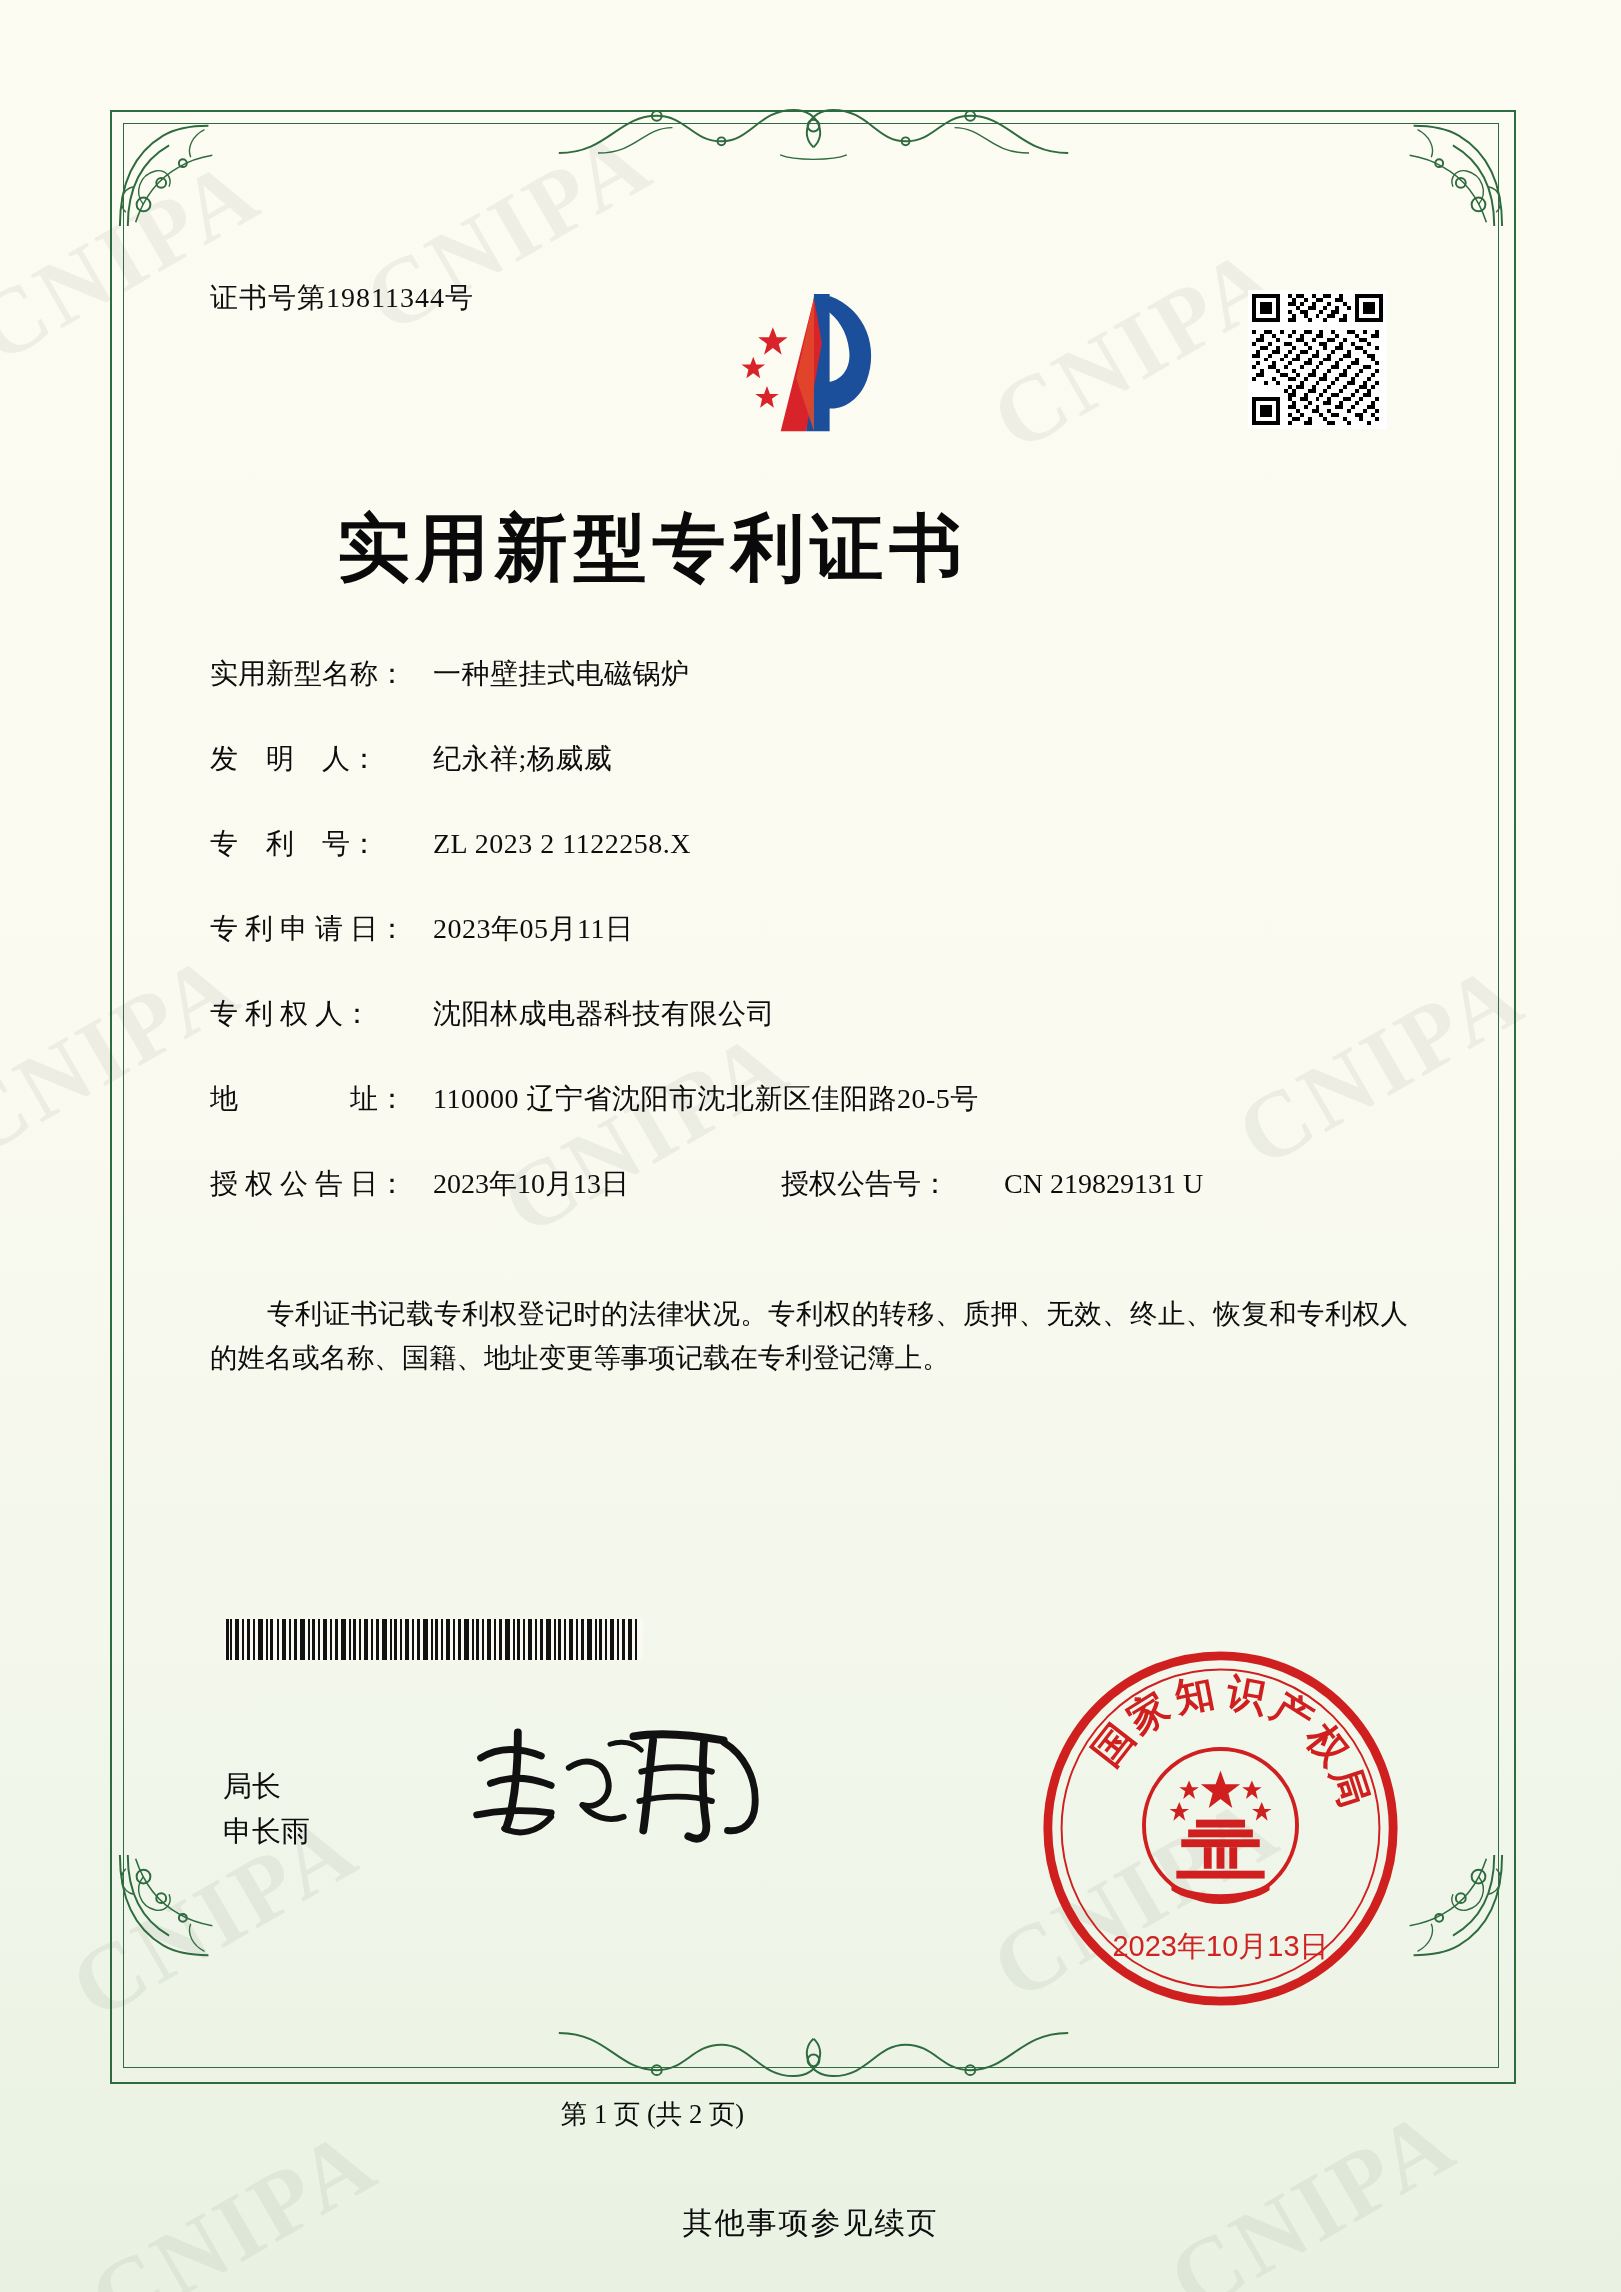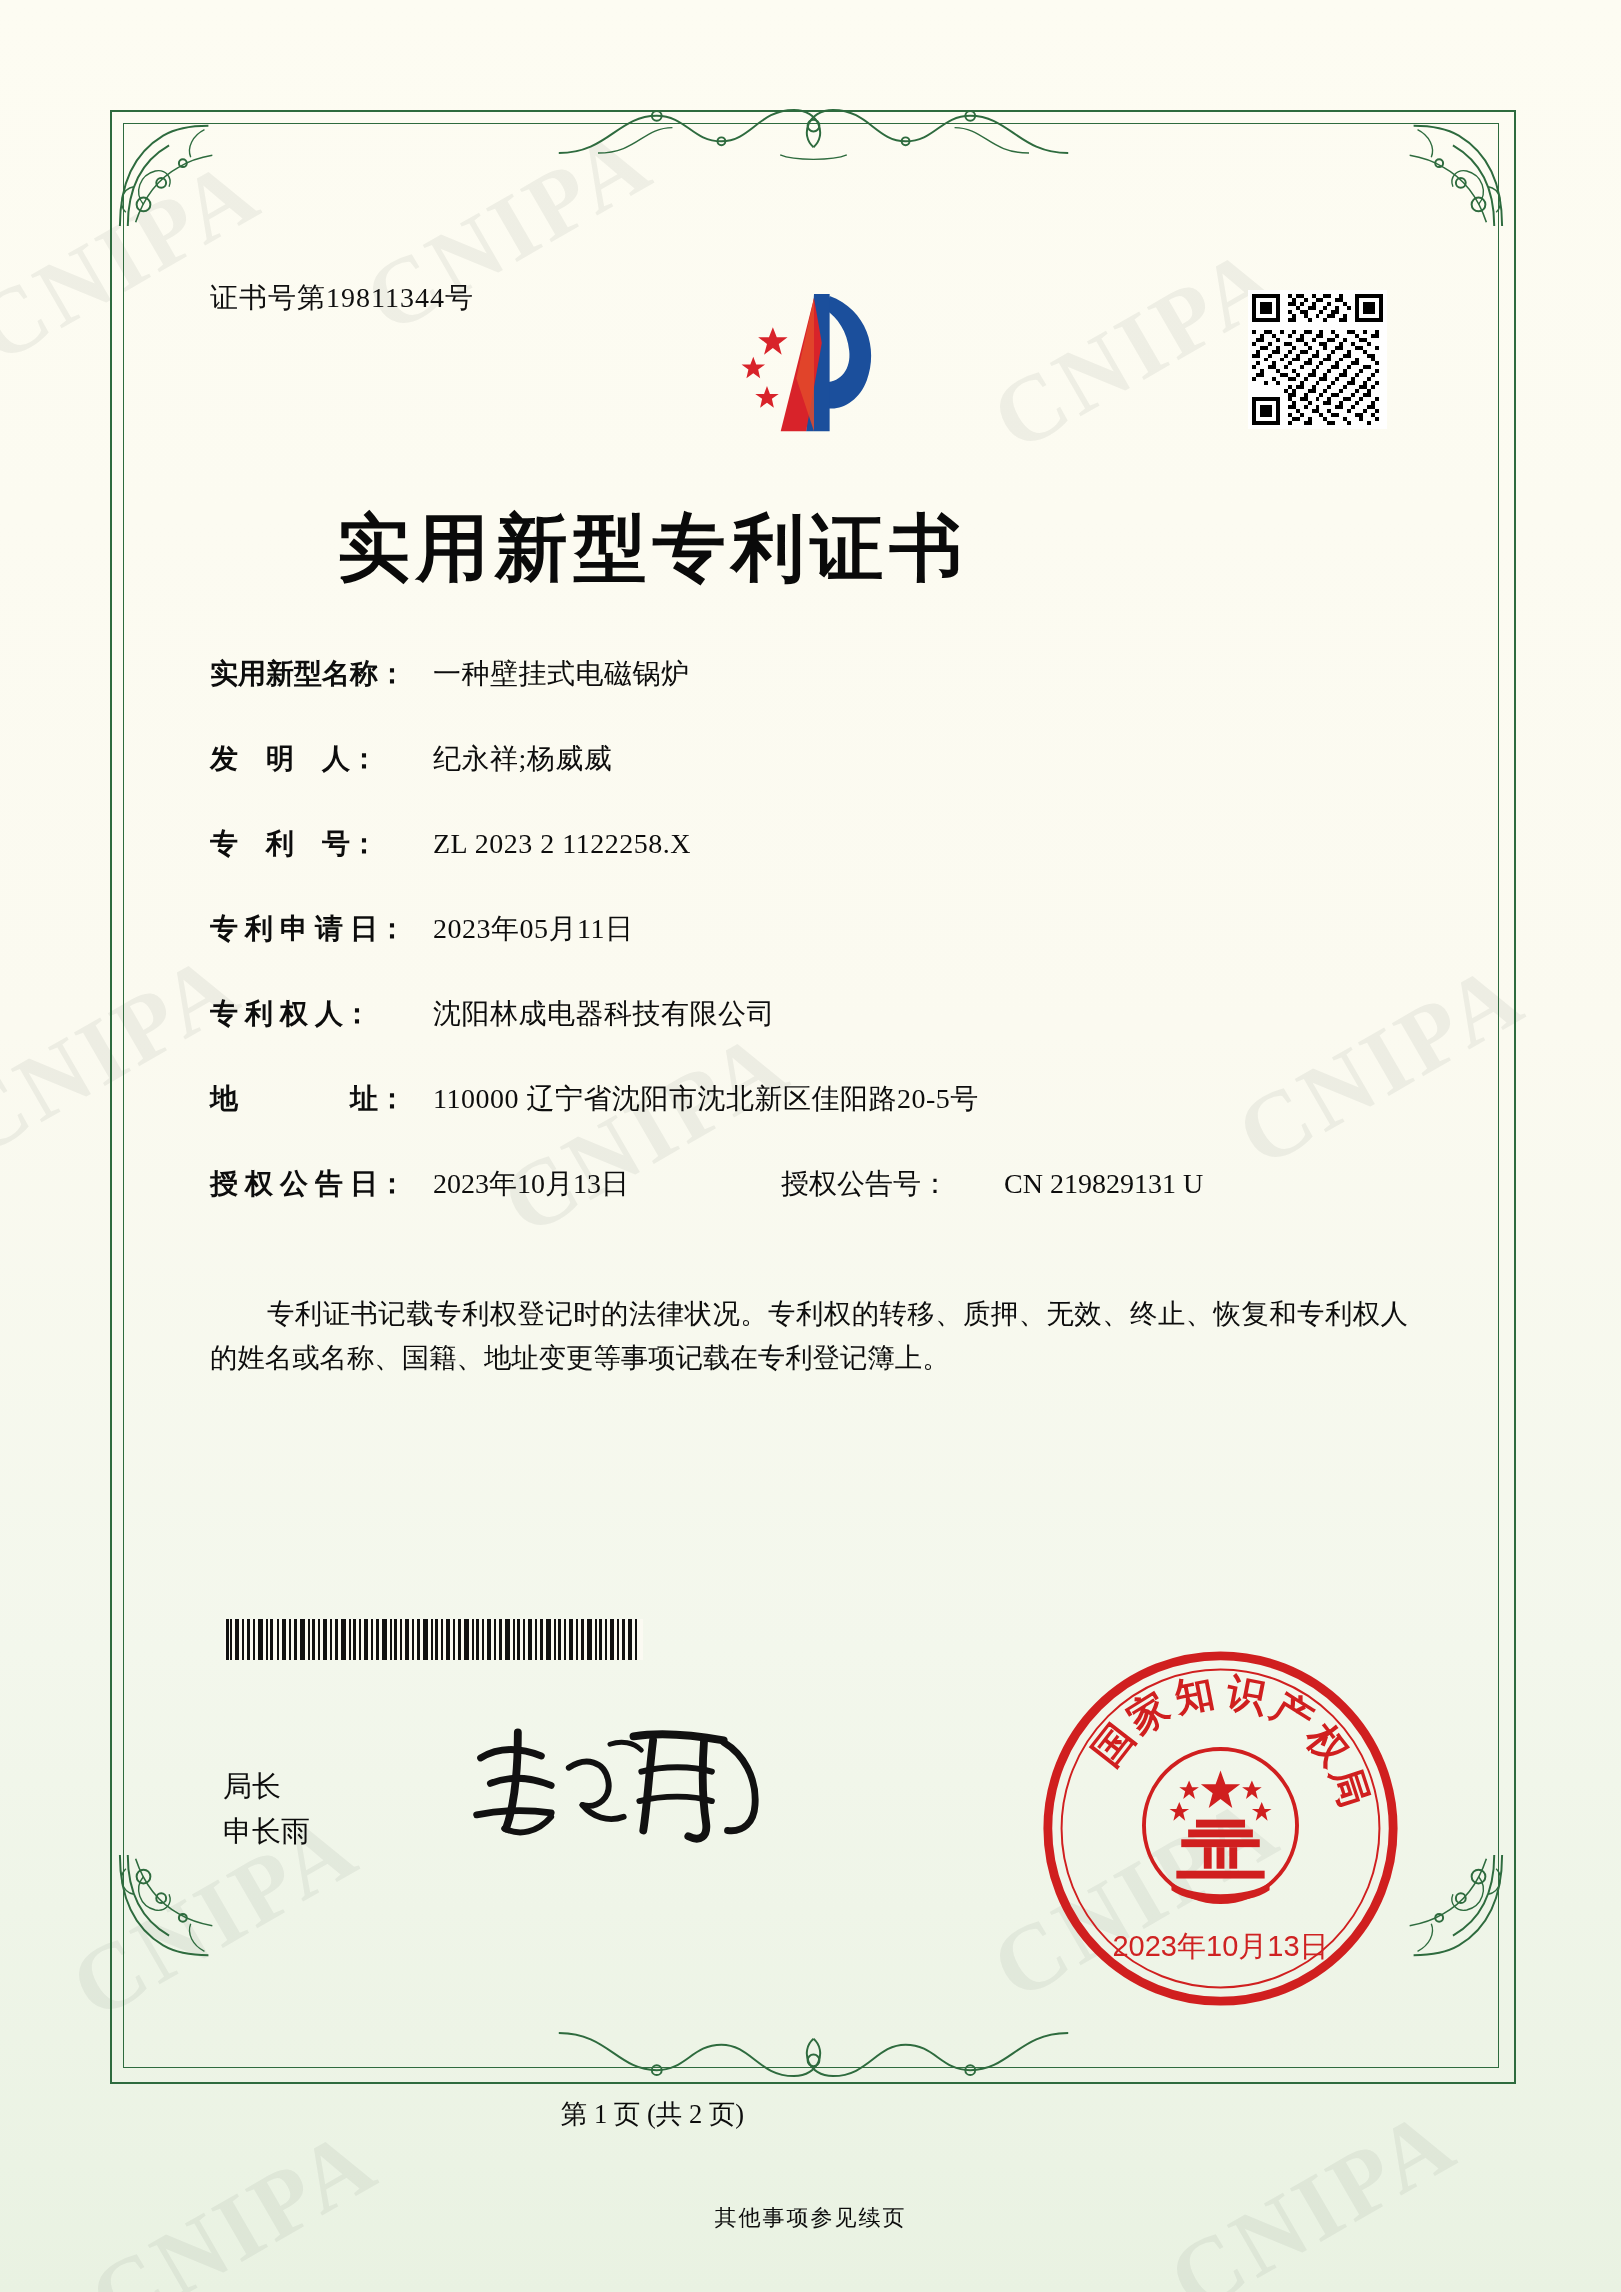--- a/index.html
+++ b/index.html
@@ -120,21 +120,20 @@
     align-items: baseline;
     margin-bottom: 47px;
     font-size: 28px;
     color: #0d0d0d;
   }
   .field .lab {
     width: 223px;
     flex: 0 0 223px;
     letter-spacing: 0px;
     white-space: pre;
-    font-weight: bold;
   }
   .field .val {
     flex: 1;
     letter-spacing: 0.5px;
   }
   .field.row2 { justify-content: flex-start; }
   .field .lab2 {
     width: 223px;
     flex: 0 0 223px;
     margin-left: 54px;
@@ -200,21 +199,21 @@
     width: 1305px;
     text-align: center;
     font-size: 26.5px;
     color: #0d0d0d;
   }
   .footer-note {
     position: absolute;
     left: 0; top: 2203px;
     width: 1621px;
     text-align: center;
-    font-size: 22px;
+    font-size: 30px;
     color: #0d0d0d;
     letter-spacing: 2px;
   }
 </style>
 </head>
 <body>
 
 <div class="page">
 
   <div class="wm" style="left:-39px; top:206px;">CNIPA</div>

